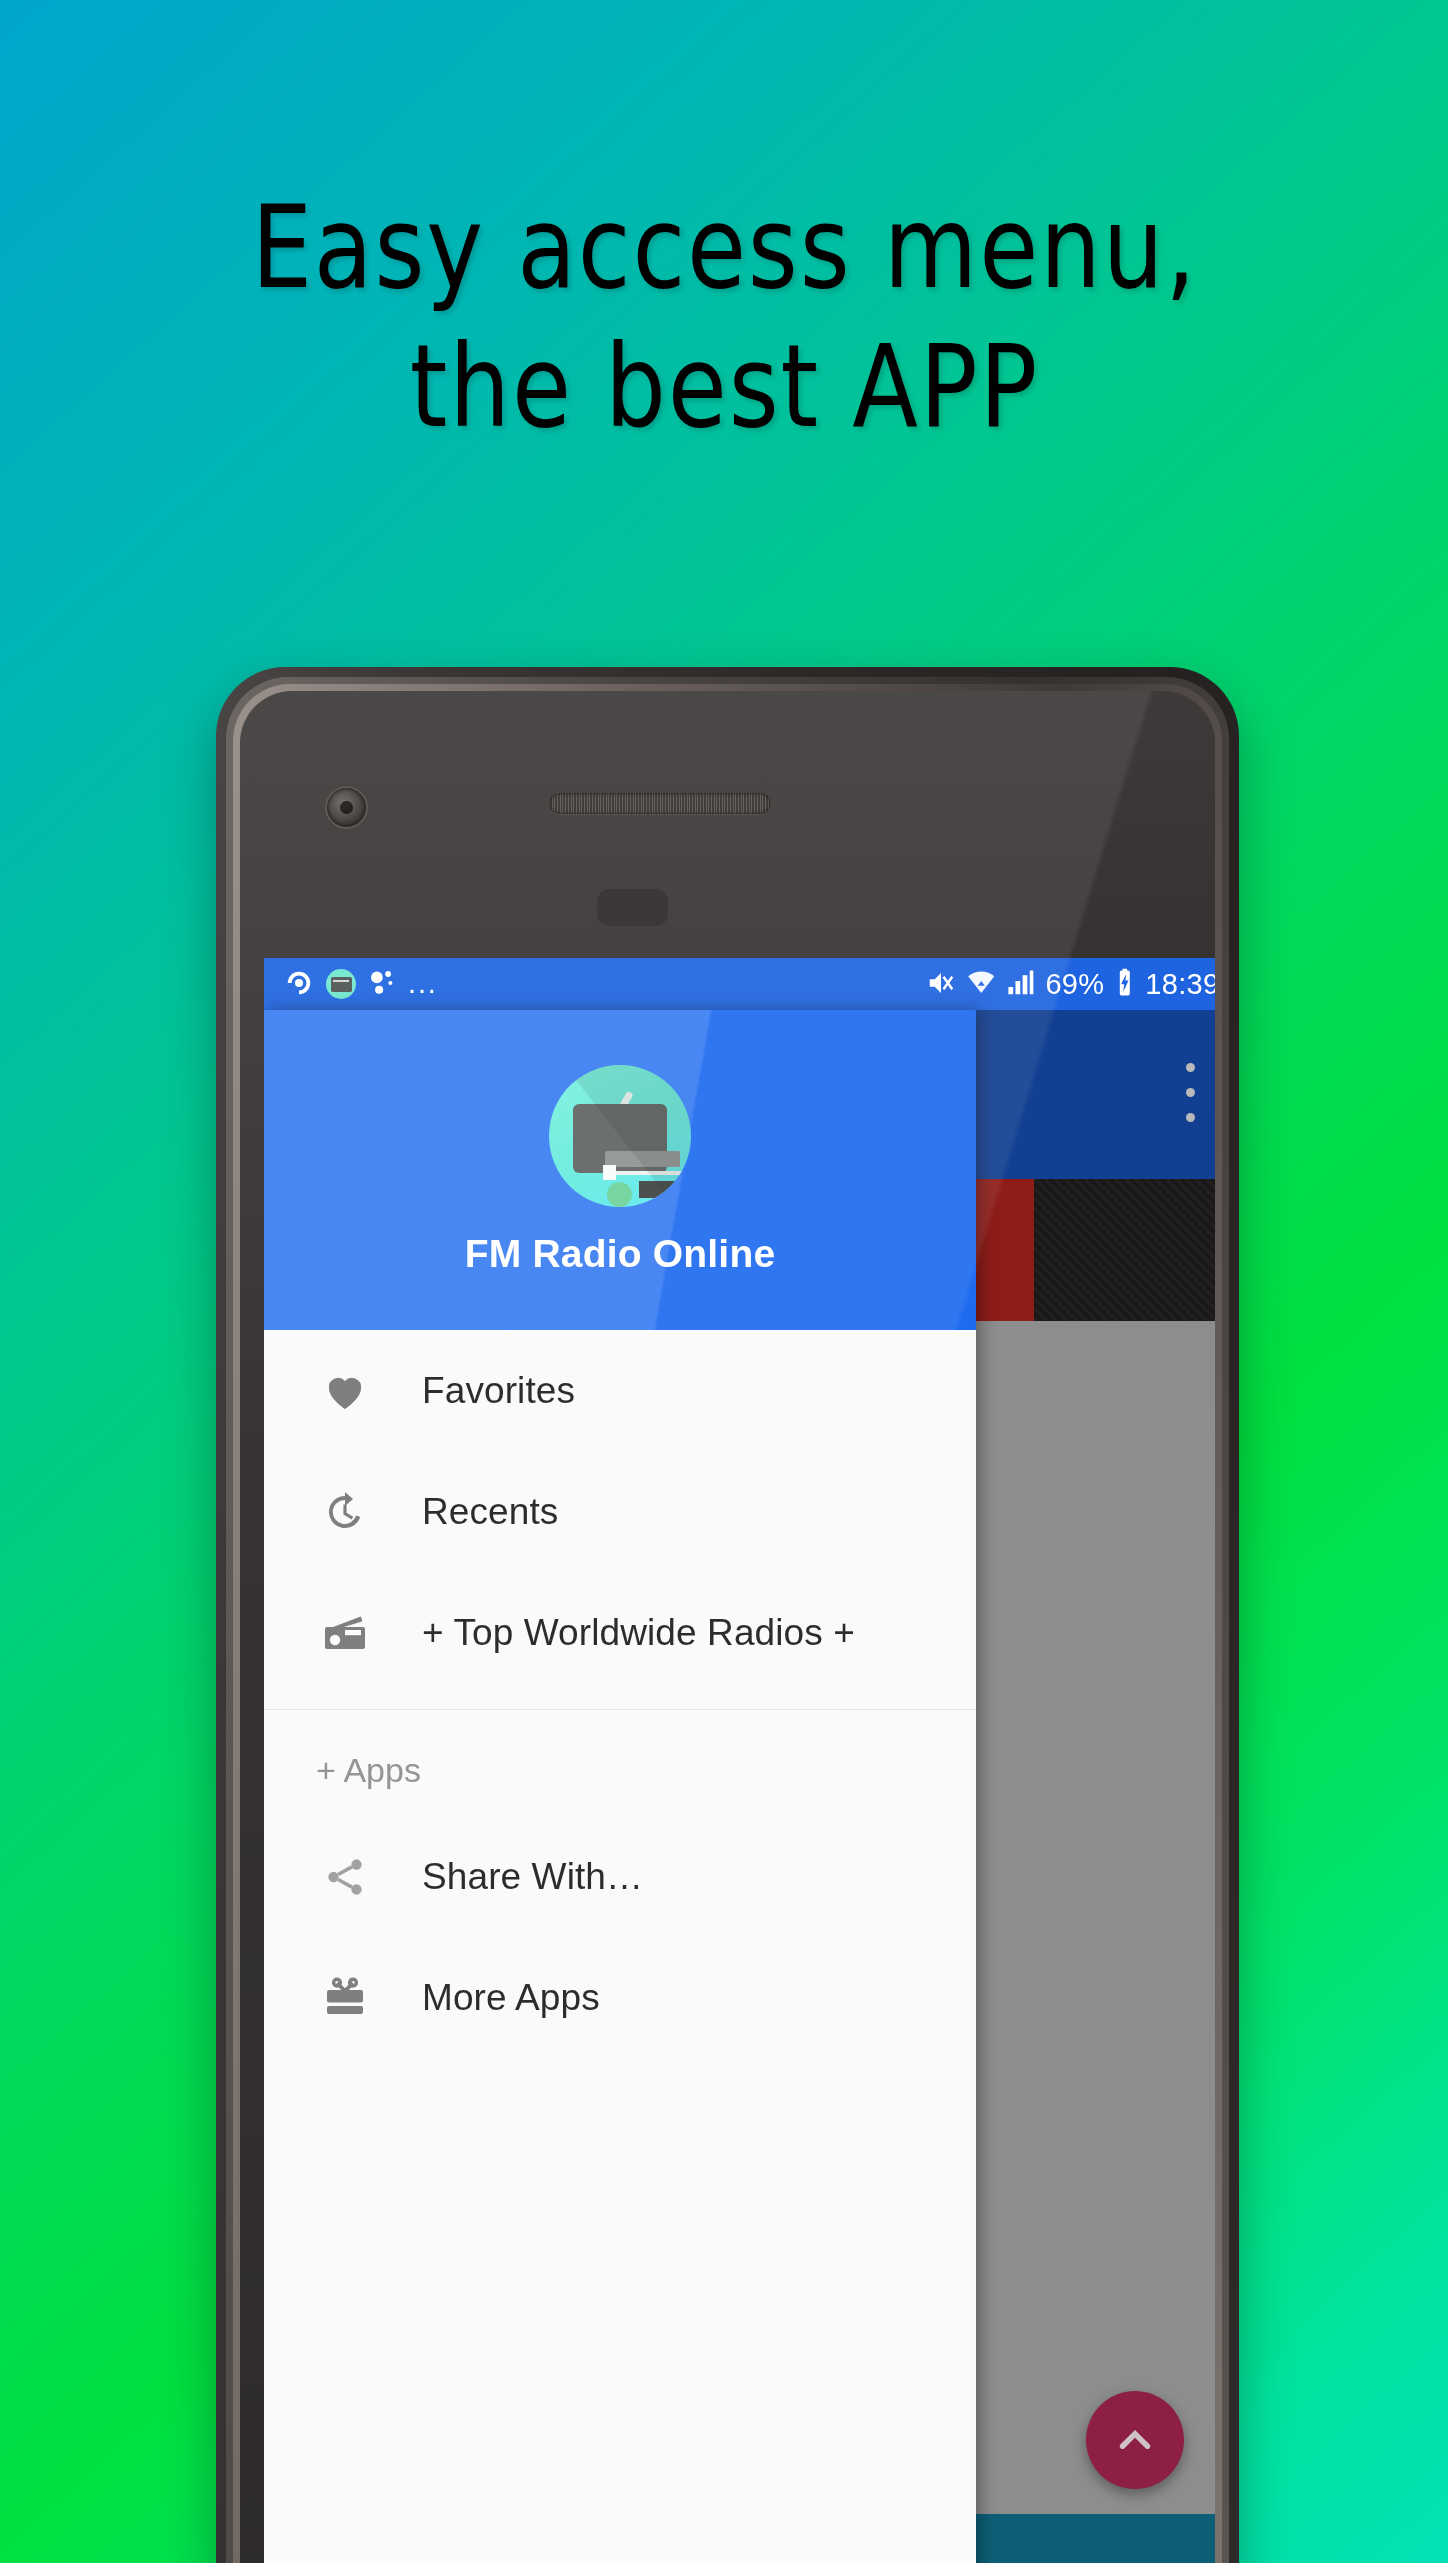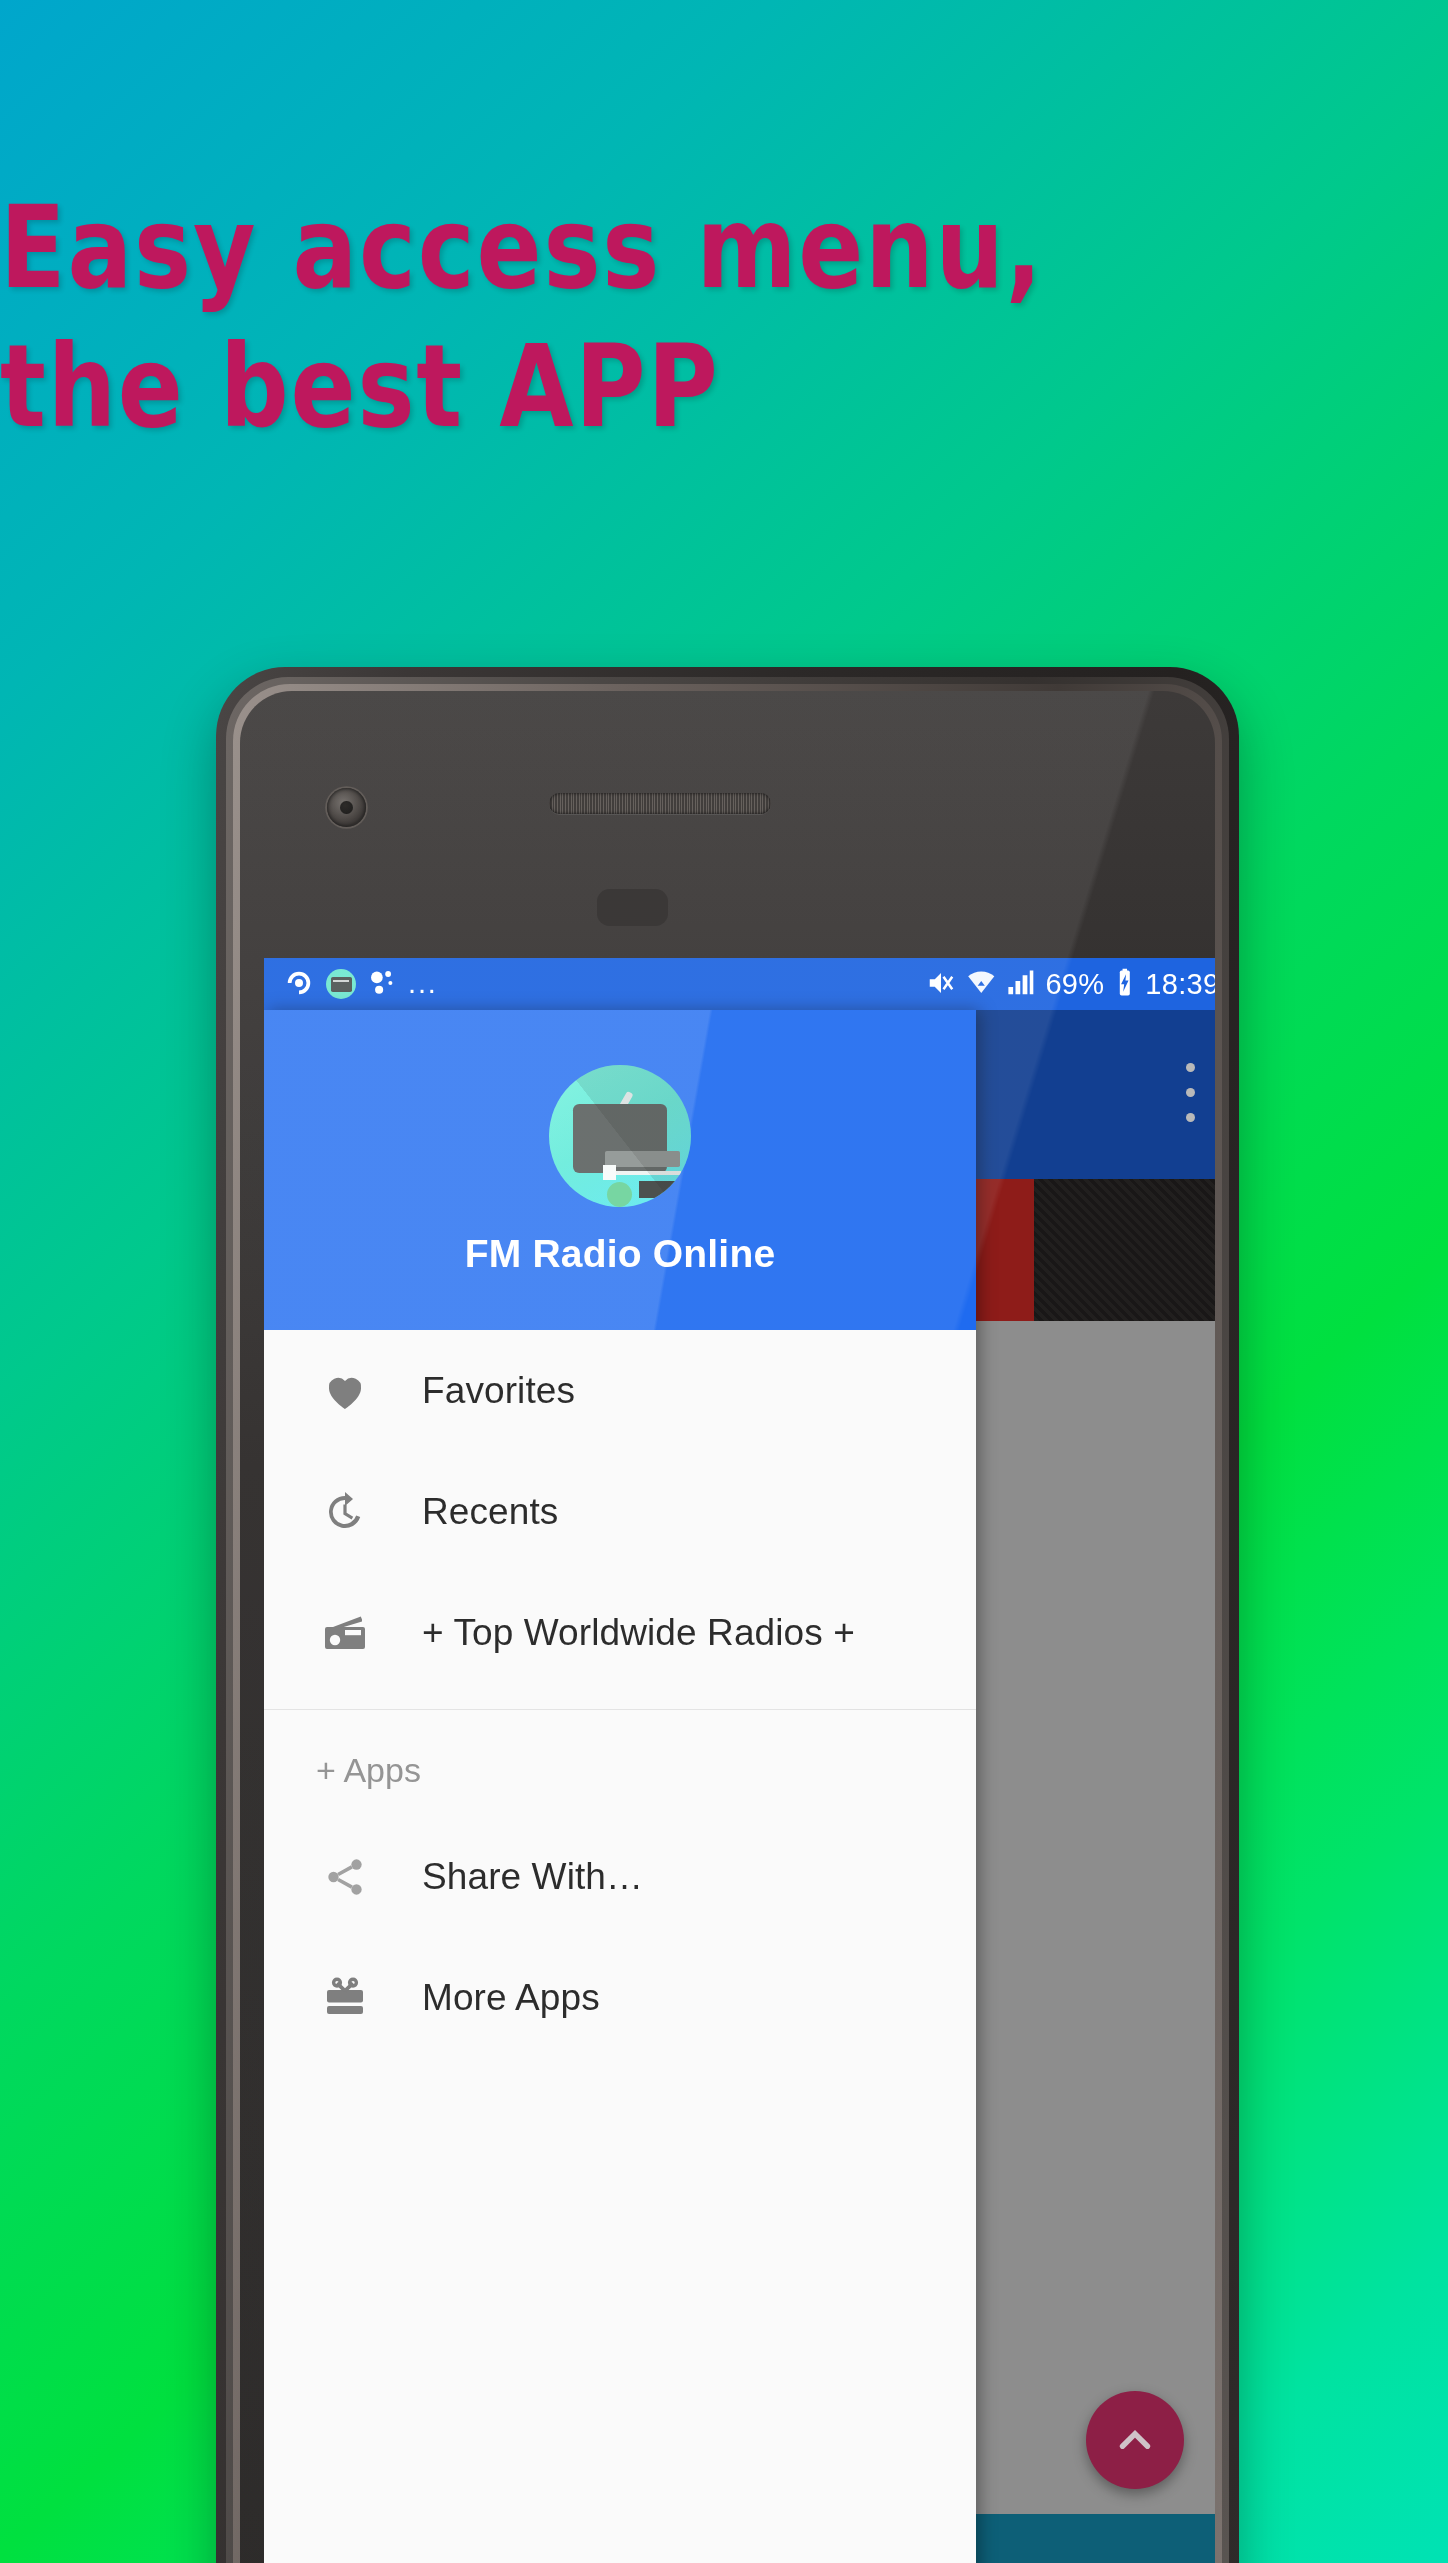--- a/index.html
+++ b/index.html
@@ -14,23 +14,23 @@
       #00e03f 66%,
       #00e36a 80%,
       #00e3a0 92%,
       #00e2b4 100%);
     position:relative;
   }
 
   
   .headline{
     position:absolute; left:0; top:200px; width:1449px;
-    color:#be185d;
+    text-align:center; color:#000000;
     font-family:"DejaVu Sans", sans-serif;
-    font-weight:700; font-size:96px; line-height:1.0;
+    font-weight:400; font-size:96px; line-height:1.0;
     letter-spacing:1.8px;
     text-shadow:2.7px 2.7px 5.3px rgba(0,0,0,.16);
   }
   .headline .l1{ display:block; transform:scaleY(1.18); }
   .headline .l2{ display:block; margin-top:43px; transform:scaleY(1.18); }
 
   
   .phone{
     position:absolute; left:216px; top:667px;
     width:1023px; height:1958px;

